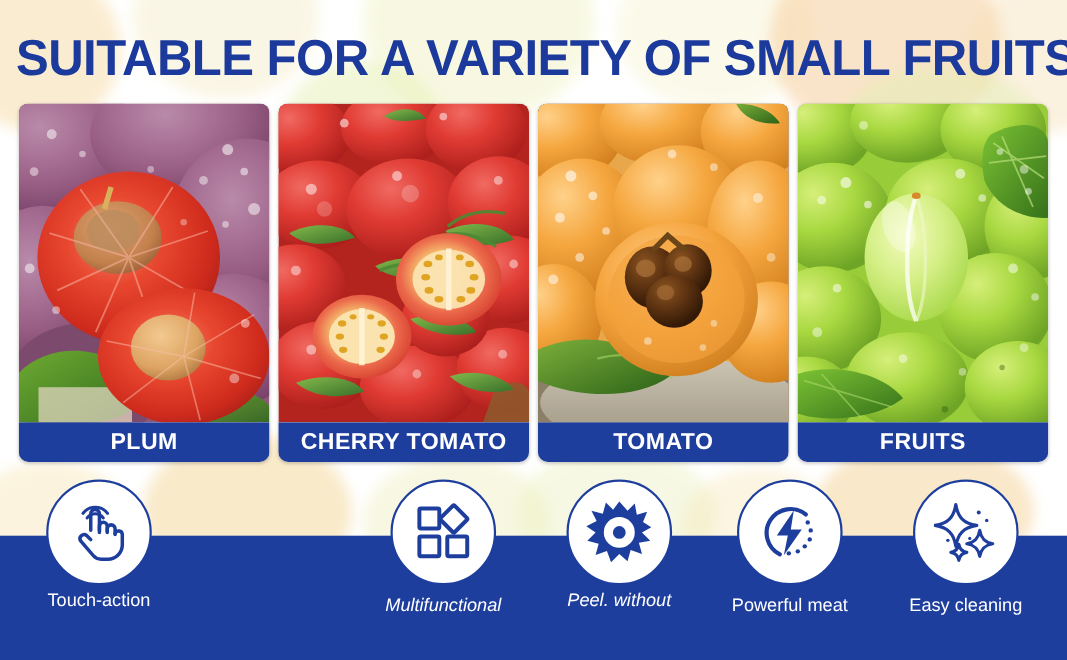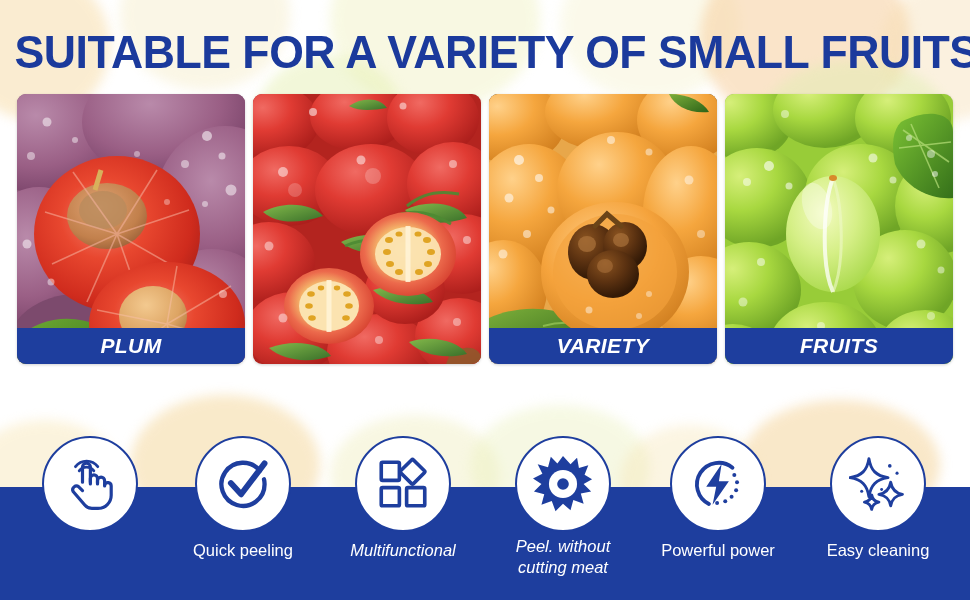--- a/index.html
+++ b/index.html
@@ -22,24 +22,23 @@
     font-size:46px; line-height:56px; font-weight:bold;
     letter-spacing:-0.5px;
     color:#1b3a9c;
     transform:scaleX(0.97);
     white-space:nowrap;
   }
 
   
   .cards { position:absolute; top:94px; left:17px; width:936px; height:326px; z-index:5; }
   .card {
-    position:absolute; top:0; width:228px; height:270px;
+    position:absolute; top:0; width:228px; height:326px;
     border-radius:9px; overflow:hidden;
     box-shadow:0 1px 3px rgba(0,0,0,.18);
-    font-style:italic;
   }
   .card-photo {
     position:absolute; top:0; left:0; width:228px; height:290px;
     overflow:hidden; background:#cbb;
   }
   .card-label {
     position:absolute; bottom:0; left:0; width:228px; height:36px;
     background:#1e3e9e; color:#ffffff;
     font-size:21px; font-weight:bold; letter-spacing:.4px;
     display:flex; align-items:center; justify-content:center;
@@ -266,20 +265,21 @@
             <circle cx="16" cy="152" r="4.5" fill="#fff" opacity=".45"></circle>
             <circle cx="214" cy="146" r="4" fill="#fff" opacity=".45"></circle>
             <circle cx="30" cy="224" r="4.5" fill="#fff" opacity=".45"></circle>
             <circle cx="126" cy="246" r="4" fill="#fff" opacity=".4"></circle>
             <circle cx="204" cy="228" r="4" fill="#fff" opacity=".4"></circle>
             <circle cx="120" cy="82" r="8" fill="#fff" opacity=".22"></circle>
             <circle cx="42" cy="96" r="7" fill="#fff" opacity=".2"></circle>
           </g>
         </svg>
       </div>
+      <div class="card-label">CHERRY TOMATO</div>
     </div>
 
     <div class="card" style="left:472px;">
       <div class="card-photo">
         <svg width="228" height="290" viewBox="0 0 228 290" preserveAspectRatio="none">
           <defs>
             <radialGradient id="lq-skin" cx="35%" cy="28%" r="75%">
               <stop offset="0%" stop-color="#ffd18a"></stop>
                 <stop offset="48%" stop-color="#f5a63e"></stop>
               <stop offset="100%" stop-color="#d2801f"></stop>
@@ -341,21 +341,21 @@
             <circle cx="122" cy="46" r="4" fill="#fff" opacity=".5"></circle>
             <circle cx="160" cy="58" r="3.5" fill="#fff" opacity=".45"></circle>
             <circle cx="200" cy="86" r="4.5" fill="#fff" opacity=".45"></circle>
             <circle cx="212" cy="140" r="4" fill="#fff" opacity=".4"></circle>
             <circle cx="100" cy="216" r="3.5" fill="#fff" opacity=".45"></circle>
             <circle cx="150" cy="222" r="3" fill="#fff" opacity=".4"></circle>
             <circle cx="160" cy="200" r="3" fill="#fff" opacity=".4"></circle>
           </g>
         </svg>
       </div>
-      <div class="card-label">VARIETY</div>
+      <div class="card-label">TOMATO</div>
     </div>
 
     <div class="card" style="left:708px;">
       <div class="card-photo">
         <svg width="228" height="290" viewBox="0 0 228 290" preserveAspectRatio="none">
           <defs>
             <radialGradient id="gr-skin" cx="34%" cy="28%" r="72%">
               <stop offset="0%" stop-color="#d6ef7a"></stop>
                 <stop offset="48%" stop-color="#a8d840"></stop>
               <stop offset="100%" stop-color="#6fa526"></stop>
@@ -436,34 +436,24 @@
         <svg width="60" height="60" viewBox="0 0 64 64" fill="none" stroke="#1e3e9e" stroke-width="3.4" stroke-linecap="round" stroke-linejoin="round">
           <path d="M24 30 L24 14 a4.2 4.2 0 0 1 8.4 0 L32.4 32"></path>
           <path d="M32.4 30 L32.4 26 a3.8 3.8 0 0 1 7.6 0 L40 32"></path>
           <path d="M40 31 L40 28.5 a3.8 3.8 0 0 1 7.6 0 L47.6 34"></path>
           <path d="M47.6 33 a3.6 3.6 0 0 1 7 1 L54.6 44 a14 14 0 0 1 -14 14 L34 58 a10 10 0 0 1 -7.6 -3.6 L14 40 a4 4 0 0 1 6 -5 L24 39"></path>
           <path d="M20.5 18 a9.5 9.5 0 0 1 15.6 0" stroke-width="3"></path>
           <path d="M16.5 13.5 a15 15 0 0 1 23.8 0" stroke-width="3"></path>
         </svg>
       </div>
       <div class="feat-label two">
-      </div>
-    </div>
-
-    <div class="feat" style="left:155px;">
-      <div class="circle">
-        <svg width="60" height="60" viewBox="0 0 64 64" fill="none" stroke="#1e3e9e" stroke-width="4.6" stroke-linecap="round">
-          <path d="M50 18 a23 23 0 1 0 5 14 a23 23 0 0 0 -0.6 -5"></path>
-          <path d="M19 31 L30 43 L55 10" stroke-width="6.2" stroke-linejoin="round"></path>
-        </svg>
-      </div>
-      <div class="feat-label">
-        <div>Quick peeling</div>
-      </div>
-    </div>
+        <div>Touch-action</div>
+      </div>
+    </div>
+
 
     <div class="feat" style="left:315px;font-style:italic;">
       <div class="circle">
         <svg width="58" height="58" viewBox="0 0 64 64" fill="none" stroke="#1e3e9e" stroke-width="4" stroke-linejoin="round">
           <rect x="8" y="8" width="20" height="20" rx="1.5"></rect>
           <rect x="36" y="36" width="20" height="20" rx="1.5"></rect>
           <rect x="8" y="36" width="20" height="20" rx="1.5"></rect>
           <rect x="32.5" y="8.5" width="20" height="20" rx="1.5" transform="rotate(45 42.5 18.5)"></rect>
         </svg>
       </div>
@@ -475,41 +465,40 @@
     <div class="feat" style="left:475px;font-style:italic;">
       <div class="circle">
         <svg width="60" height="60" viewBox="0 0 64 64">
           <path d="M32 2 L40 11 L47 4 L49 15 L59 12 L55 22 L63 27 L54 32 L62 40 L51 42 L54 53 L43 49 L40 60 L32 53 L24 61 L20 50 L9 54 L12 43 L1 40 L9 32 L0 26 L10 21 L5 11 L16 14 L19 3 L26 10 Z" fill="#1e3e9e"></path>
           <circle cx="32" cy="32" r="15" fill="#ffffff"></circle>
           <circle cx="32" cy="32" r="6.2" fill="#1e3e9e"></circle>
         </svg>
       </div>
       <div class="feat-label two">
         <div>Peel. without</div>
-        <div>cutting meat</div>
       </div>
     </div>
 
     <div class="feat" style="left:630px;">
       <div class="circle">
         <svg width="58" height="58" viewBox="0 0 64 64" fill="none">
           <path d="M48 14 A24 24 0 1 0 22 54" stroke="#1e3e9e" stroke-width="4.2" stroke-linecap="round" fill="none"></path>
           <g fill="#1e3e9e">
             <circle cx="50" cy="22" r="2.2"></circle>
               <circle cx="53" cy="30" r="2.2"></circle>
             <circle cx="52" cy="39" r="2.2"></circle>
               <circle cx="47" cy="46" r="2.2"></circle>
             <circle cx="40" cy="51" r="2.2"></circle>
               <circle cx="31" cy="53" r="2.2"></circle>
           </g>
           <path d="M36 10 L19 35 L30 35 L26 55 L44 29 L33 29 Z" fill="#1e3e9e"></path>
         </svg>
       </div>
       <div class="feat-label">
-        <div>Powerful power</div>
+        <div>Powerful meat</div>
       </div>
     </div>
 
     <div class="feat" style="left:790px;">
       <div class="circle">
         <svg width="58" height="58" viewBox="0 0 64 64" fill="none" stroke="#1e3e9e" stroke-width="3.2" stroke-linejoin="round">
           <path d="M22 4 C24 17 30 23 43 25 C30 27 24 33 22 46 C20 33 14 27 1 25 C14 23 20 17 22 4 Z"></path>
           <path d="M46 30 C47.4 38 51 42 59 43.4 C51 44.8 47.4 48.4 46 56 C44.6 48.4 41 44.8 33 43.4 C41 42 44.6 38 46 30 Z"></path>
           <path d="M25 44 C25.9 49 28 51.2 33 52 C28 52.8 25.9 55 25 60 C24.1 55 22 52.8 17 52 C22 51.2 24.1 49 25 44 Z"></path>
           <g fill="#1e3e9e" stroke="none">

